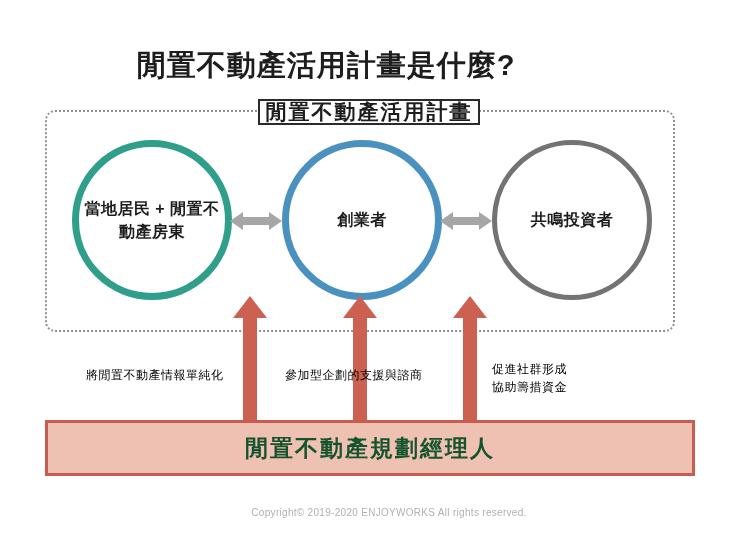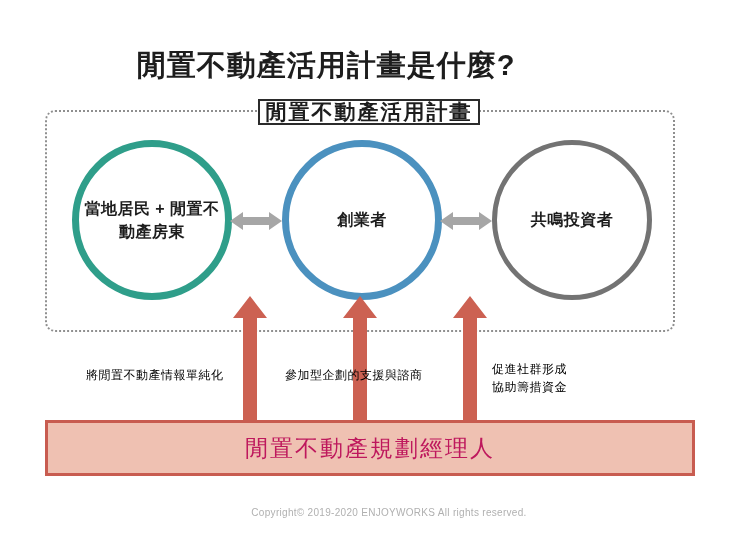--- a/index.html
+++ b/index.html
@@ -149,22 +149,22 @@
     height: 56px;
     background: #efc1b2;
     border: 3px solid #c85c50;
     box-sizing: border-box;
     display: flex;
     align-items: center;
     justify-content: center;
   }
   #manager-bar .bar-text {
     font-size: 23px;
-    font-weight: normal;
-    color: #be185d;
+    font-weight: bold;
+    color: #14532d;
     letter-spacing: 2px;
     white-space: nowrap;
   }
 
   
   #copyright {
     position: absolute;
     left: 0;
     top: 507px;
     width: 740px;

